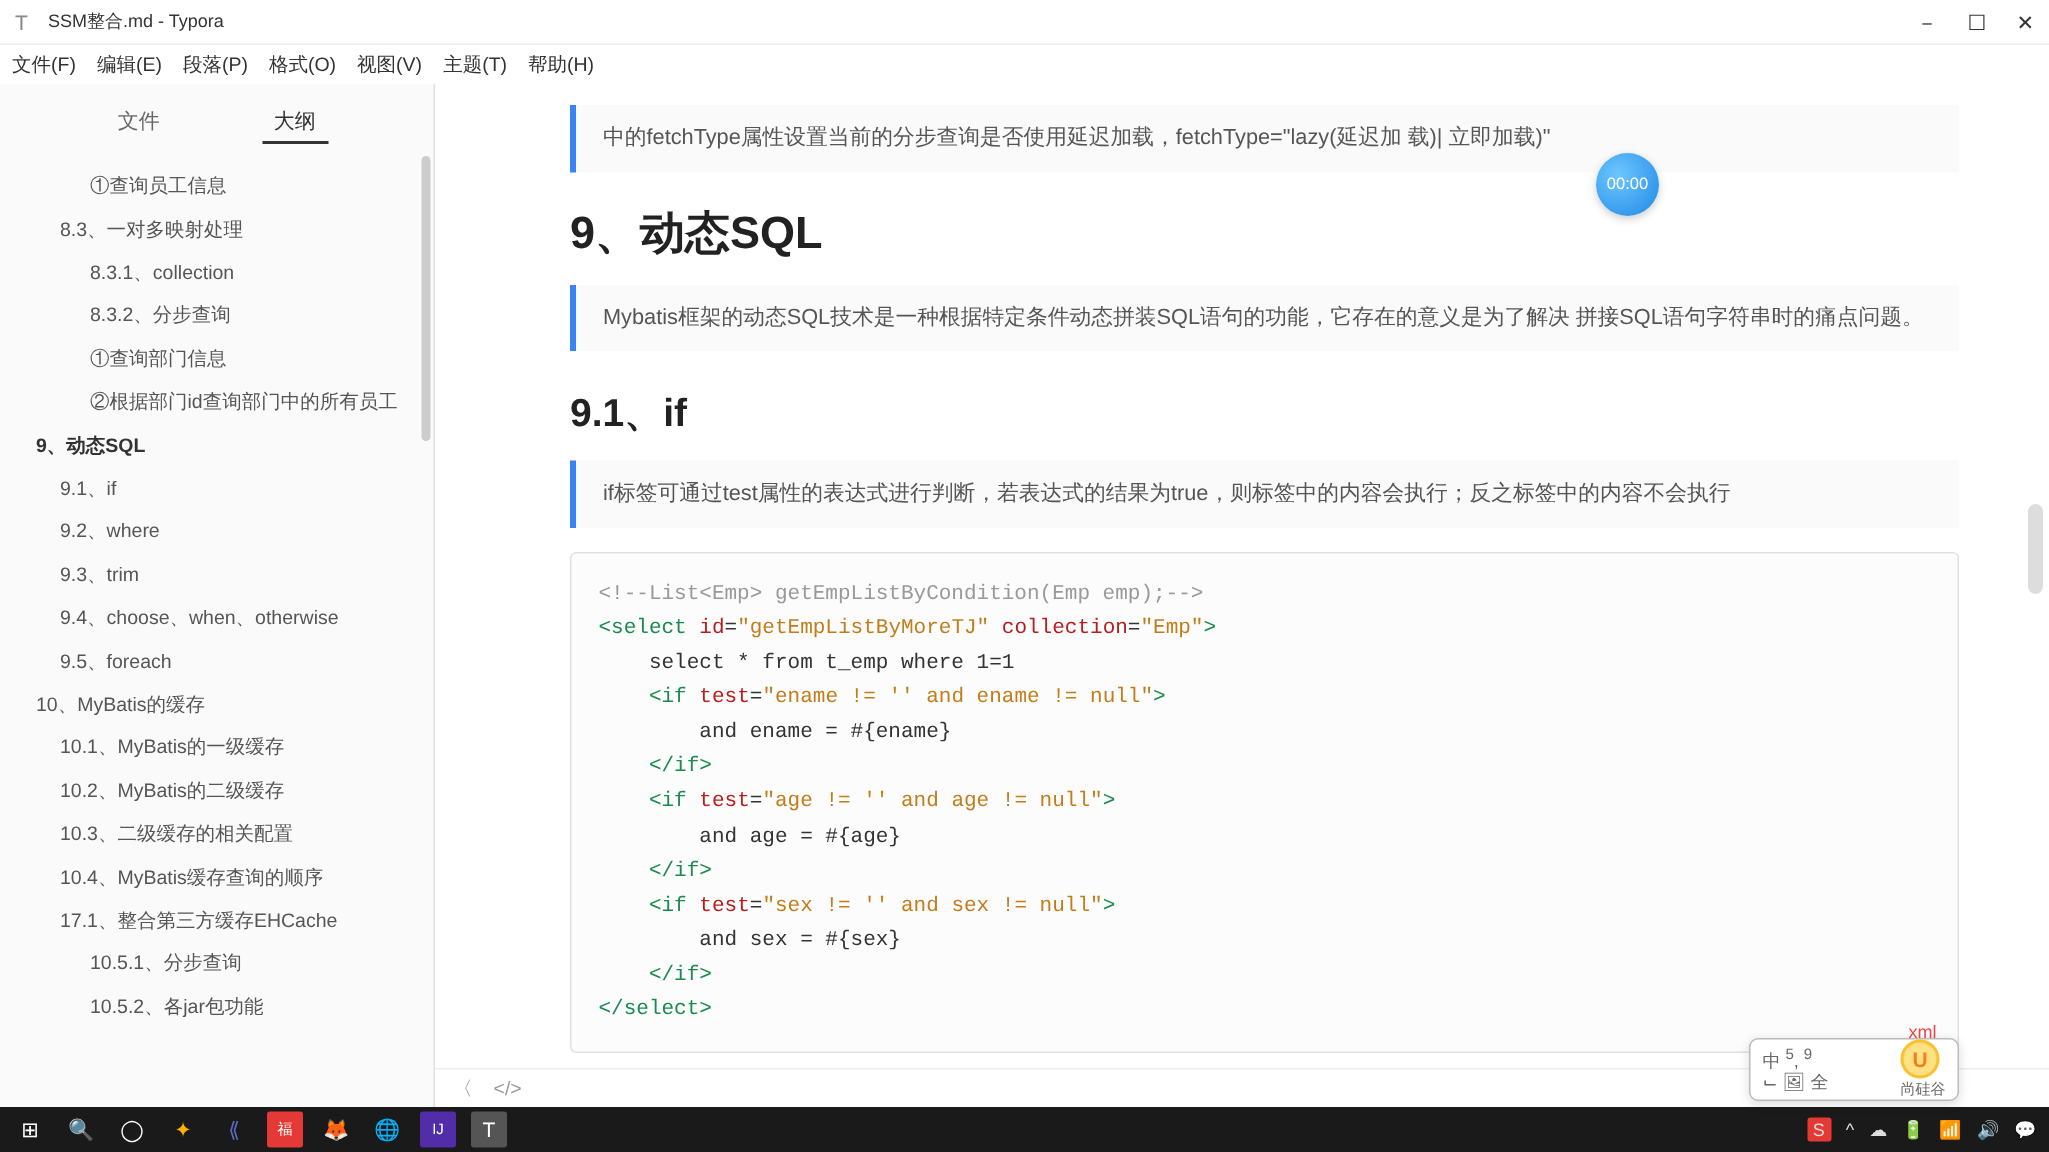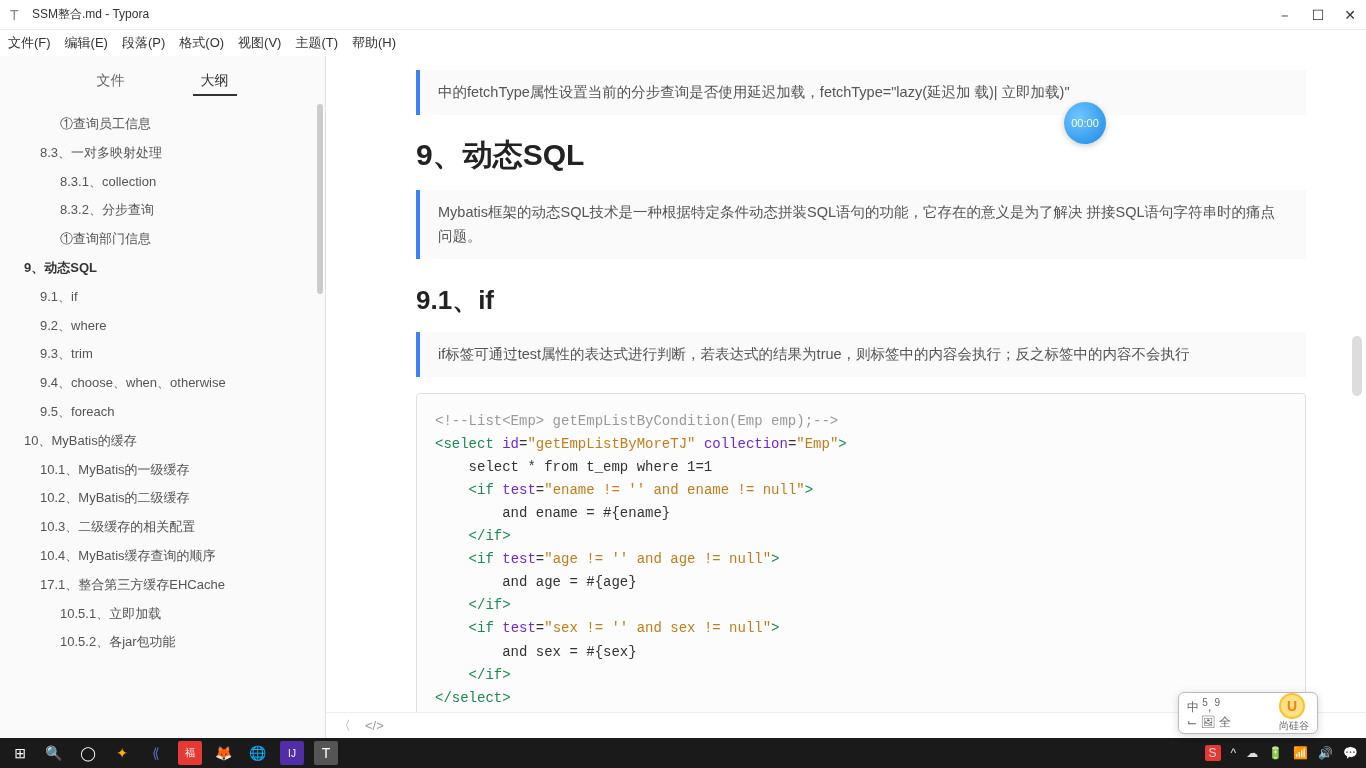--- a/index.html
+++ b/index.html
@@ -5,21 +5,21 @@
 * { margin: 0; padding: 0; box-sizing: border-box; }
 body { font-family: "Microsoft YaHei", -apple-system, sans-serif; font-size: 14px; color: #333; background: #fff; overflow: hidden; }
 .titlebar { height: 30px; background: #fff; display: flex; align-items: center; padding: 0 10px; border-bottom: 1px solid #eee; }
 .titlebar .icon { width: 16px; height: 16px; margin-right: 6px; color: #888; }
 .titlebar .title { flex: 1; font-size: 12px; color: #333; }
 .titlebar .controls { display: flex; gap: 20px; color: #333; }
 .titlebar .controls span { cursor: pointer; font-size: 14px; line-height: 1; }
 .menubar { height: 26px; display: flex; align-items: center; padding: 0 8px; gap: 14px; font-size: 13px; color: #333; text-align: center; }
 .menubar span { cursor: pointer; }
 .container { display: flex; height: calc(100vh - 56px - 30px); }
-.sidebar { width: 326px; border-right: 1px solid #e0e0e0; display: flex; flex-direction: column; background: #fafafa; }
+.sidebar { width: 290px; border-right: 1px solid #e0e0e0; display: flex; flex-direction: column; background: #fafafa; }
 .sidebar-tabs { display: flex; justify-content: center; gap: 60px; padding: 12px 0 8px; }
 .sidebar-tab { font-size: 14px; color: #666; padding: 4px 8px; cursor: pointer; }
 .sidebar-tab.active { color: #333; font-weight: 500; border-bottom: 2px solid #333; }
 .outline { flex: 1; overflow-y: auto; padding: 6px 0 6px 12px; font-size: 13px; color: #555; position: relative; }
 .outline::-webkit-scrollbar { width: 8px; }
 .outline::-webkit-scrollbar-thumb { background: #ccc; border-radius: 4px; }
 .outline-item { padding: 4px 8px 4px 0; cursor: pointer; line-height: 1.6; }
 .outline-item.l2 { padding-left: 12px; }
 .outline-item.l3 { padding-left: 28px; }
 .outline-item.l4 { padding-left: 48px; }
@@ -27,30 +27,30 @@
 .content-wrap { flex: 1; display: flex; flex-direction: column; }
 .content { flex: 1; overflow-y: auto; padding: 0 60px 40px 90px; position: relative; }
 .content h1 { font-size: 30px; font-weight: 700; margin: 20px 0 14px; color: #222; }
 .content h2 { font-size: 26px; font-weight: 700; margin: 24px 0 12px; color: #222; }
 blockquote { border-left: 4px solid #3b82f6; padding: 10px 18px; margin: 14px 0; color: #555; background: #fafafa; line-height: 1.7; font-size: 14.5px; }
 .codeblock { position: relative; border: 1px solid #e0e0e0; border-radius: 4px; margin: 16px 0; background: #fcfcfc; }
 .codeblock pre { padding: 16px 18px; font-family: "Consolas", "Courier New", monospace; font-size: 14px; line-height: 1.65; white-space: pre; overflow-x: auto; }
 .codeblock .lang { position: absolute; bottom: 6px; right: 14px; font-size: 12px; color: #ef4444; }
 .hl-comment { color: #999; }
 .hl-tag { color: #1a8a4f; }
-.hl-attr { color: #6d28d9; }
+.hl-attr { color: #b91c1c; }
 .hl-str { color: #c27d1a; }
 .bottom-toolbar { height: 26px; border-top: 1px solid #eee; display: flex; align-items: center; padding: 0 12px; gap: 14px; color: #999; font-size: 13px; }
 .badge-timer { position: absolute; top: 46px; right: 260px; width: 42px; height: 42px; border-radius: 50%; background: radial-gradient(circle at 35% 35%, #6ec6ff, #1e88e5); color: #fff; display: flex; align-items: center; justify-content: center; font-size: 11px; font-weight: 500; box-shadow: 0 2px 6px rgba(0,0,0,0.2); }
 .side-bubble { position: absolute; right: 4px; top: 280px; width: 10px; height: 60px; background: #ddd; border-radius: 5px; }
 .taskbar { height: 30px; background: #1a1a1a; display: flex; align-items: center; padding: 0 8px; gap: 10px; color: #fff; }
 .taskbar .tb-icon { width: 24px; height: 24px; display: flex; align-items: center; justify-content: center; cursor: pointer; border-radius: 2px; font-size: 14px; }
 .taskbar .tb-spacer { flex: 1; }
 .taskbar .tray { display: flex; align-items: center; gap: 10px; font-size: 12px; color: #ddd; }
-.ime-box { position: fixed; right: 48px; bottom: 34px; width: 140px; height: 42px; background: #fff; border: 1px solid #bbb; border-radius: 6px; box-shadow: 0 2px 8px rgba(0,0,0,0.15); display: flex; align-items: center; justify-content: space-between; padding: 0 8px; font-size: 12px; color: #666; }
+.ime-box { position: fixed; right: 60px; bottom: 34px; width: 140px; height: 42px; background: #fff; border: 1px solid #bbb; border-radius: 6px; box-shadow: 0 2px 8px rgba(0,0,0,0.15); display: flex; align-items: center; justify-content: space-between; padding: 0 8px; font-size: 12px; color: #666; }
 .ime-box .u-icon { width: 26px; height: 26px; border-radius: 50%; background: #ffe082; border: 2px solid #fbc02d; display: flex; align-items: center; justify-content: center; color: #f57f17; font-weight: bold; font-size: 14px; }
 .sidebar-scroll-indicator { position: absolute; right: 2px; top: 0; width: 6px; height: 190px; background: #ccc; border-radius: 3px; }
 </style>
 </head>
 <body>
 
 <div class="titlebar">
   <span class="icon">T</span>
   <span class="title">SSM整合.md - Typora</span>
   <div class="controls">
@@ -76,33 +76,34 @@
       <div class="sidebar-tab">文件</div>
       <div class="sidebar-tab active">大纲</div>
     </div>
     <div class="outline" id="outline">
       <div class="sidebar-scroll-indicator"></div>
     <div class="outline-item l4">①查询员工信息</div>
         <div class="outline-item l3">8.3、一对多映射处理</div>
         <div class="outline-item l4">8.3.1、collection</div>
         <div class="outline-item l4">8.3.2、分步查询</div>
         <div class="outline-item l4">①查询部门信息</div>
+        <div class="outline-item l4">②根据部门id查询部门中的所有员工</div>
         <div class="outline-item l2 active">9、动态SQL</div>
         <div class="outline-item l3">9.1、if</div>
         <div class="outline-item l3">9.2、where</div>
         <div class="outline-item l3">9.3、trim</div>
         <div class="outline-item l3">9.4、choose、when、otherwise</div>
         <div class="outline-item l3">9.5、foreach</div>
         <div class="outline-item l2">10、MyBatis的缓存</div>
         <div class="outline-item l3">10.1、MyBatis的一级缓存</div>
         <div class="outline-item l3">10.2、MyBatis的二级缓存</div>
         <div class="outline-item l3">10.3、二级缓存的相关配置</div>
         <div class="outline-item l3">10.4、MyBatis缓存查询的顺序</div>
         <div class="outline-item l3">17.1、整合第三方缓存EHCache</div>
-        <div class="outline-item l4">10.5.1、立即加载</div>
+        <div class="outline-item l4">10.5.1、分步查询</div>
         <div class="outline-item l4">10.5.2、各jar包功能</div>
       </div>
   </div>
 
   <div class="content-wrap">
     <div class="content">
       <div class="badge-timer">00:00</div>
       <div class="side-bubble"></div>
 
       <blockquote>中的fetchType属性设置当前的分步查询是否使用延迟加载，fetchType="lazy(延迟加  载)|              立即加载)"</blockquote>

